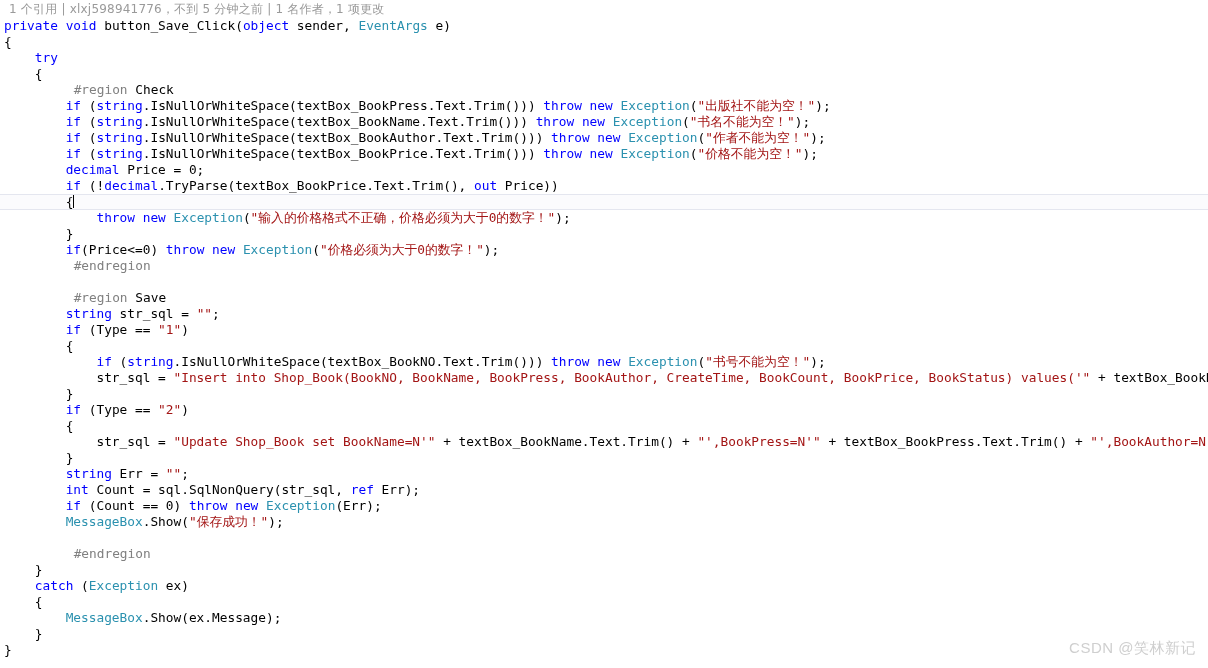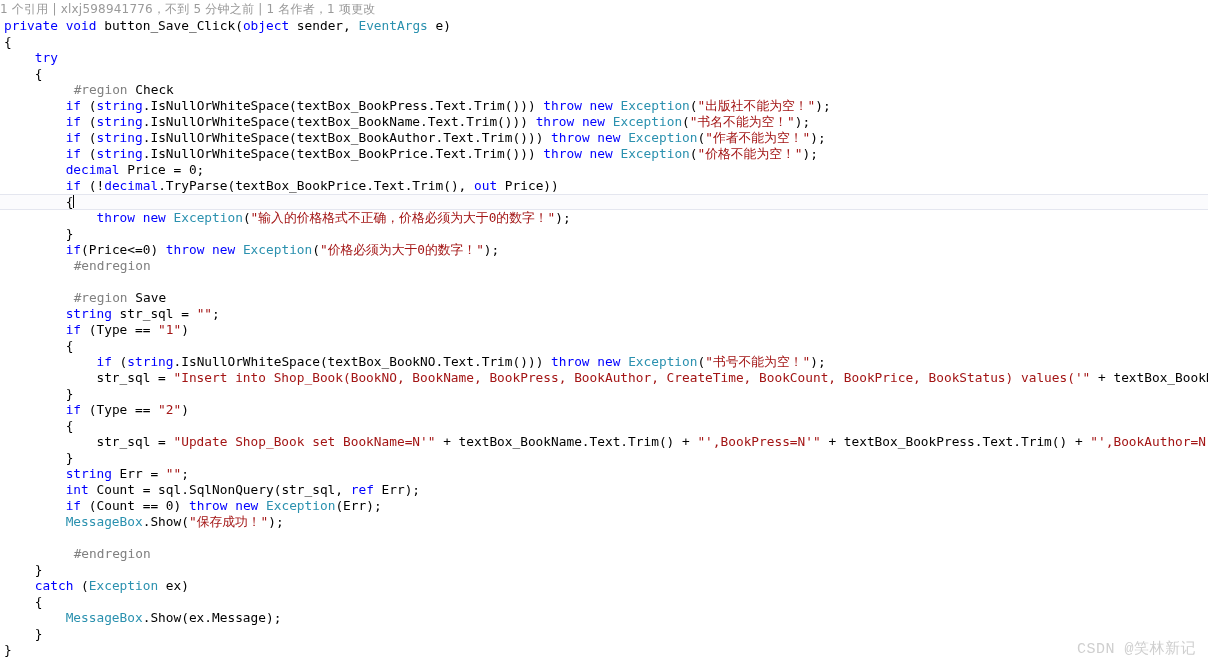--- a/index.html
+++ b/index.html
@@ -22,21 +22,21 @@
     overflow: hidden;
   }
 
   
   .codelens {
     position: absolute;
     left: 0;
     top: 0;
     height: 18px;
     line-height: 18px;
-    padding-left: 0;
+    padding-left: 9px;
     font-family: "DejaVu Sans", "Liberation Sans", sans-serif;
     font-size: 12px;
     color: #9a9a9a;
     white-space: pre;
     letter-spacing: 0.2px;
   }
 
   
   .code {
     position: absolute;
@@ -79,21 +79,21 @@
     background: #000000;
     vertical-align: -2px;
     margin-left: 0px;
   }
 
   
   .watermark {
     position: absolute;
     right: 12px;
     bottom: 10px;
-    font-family: Liberation Mono, monospace;
+    font-family: Liberation Sans, sans-serif;
     font-size: 15px;
     color: #cfcfcf;
     white-space: pre;
     letter-spacing: 0.5px;
   }
 </style>
 </head>
 <body>
 
 <div id="editor">

